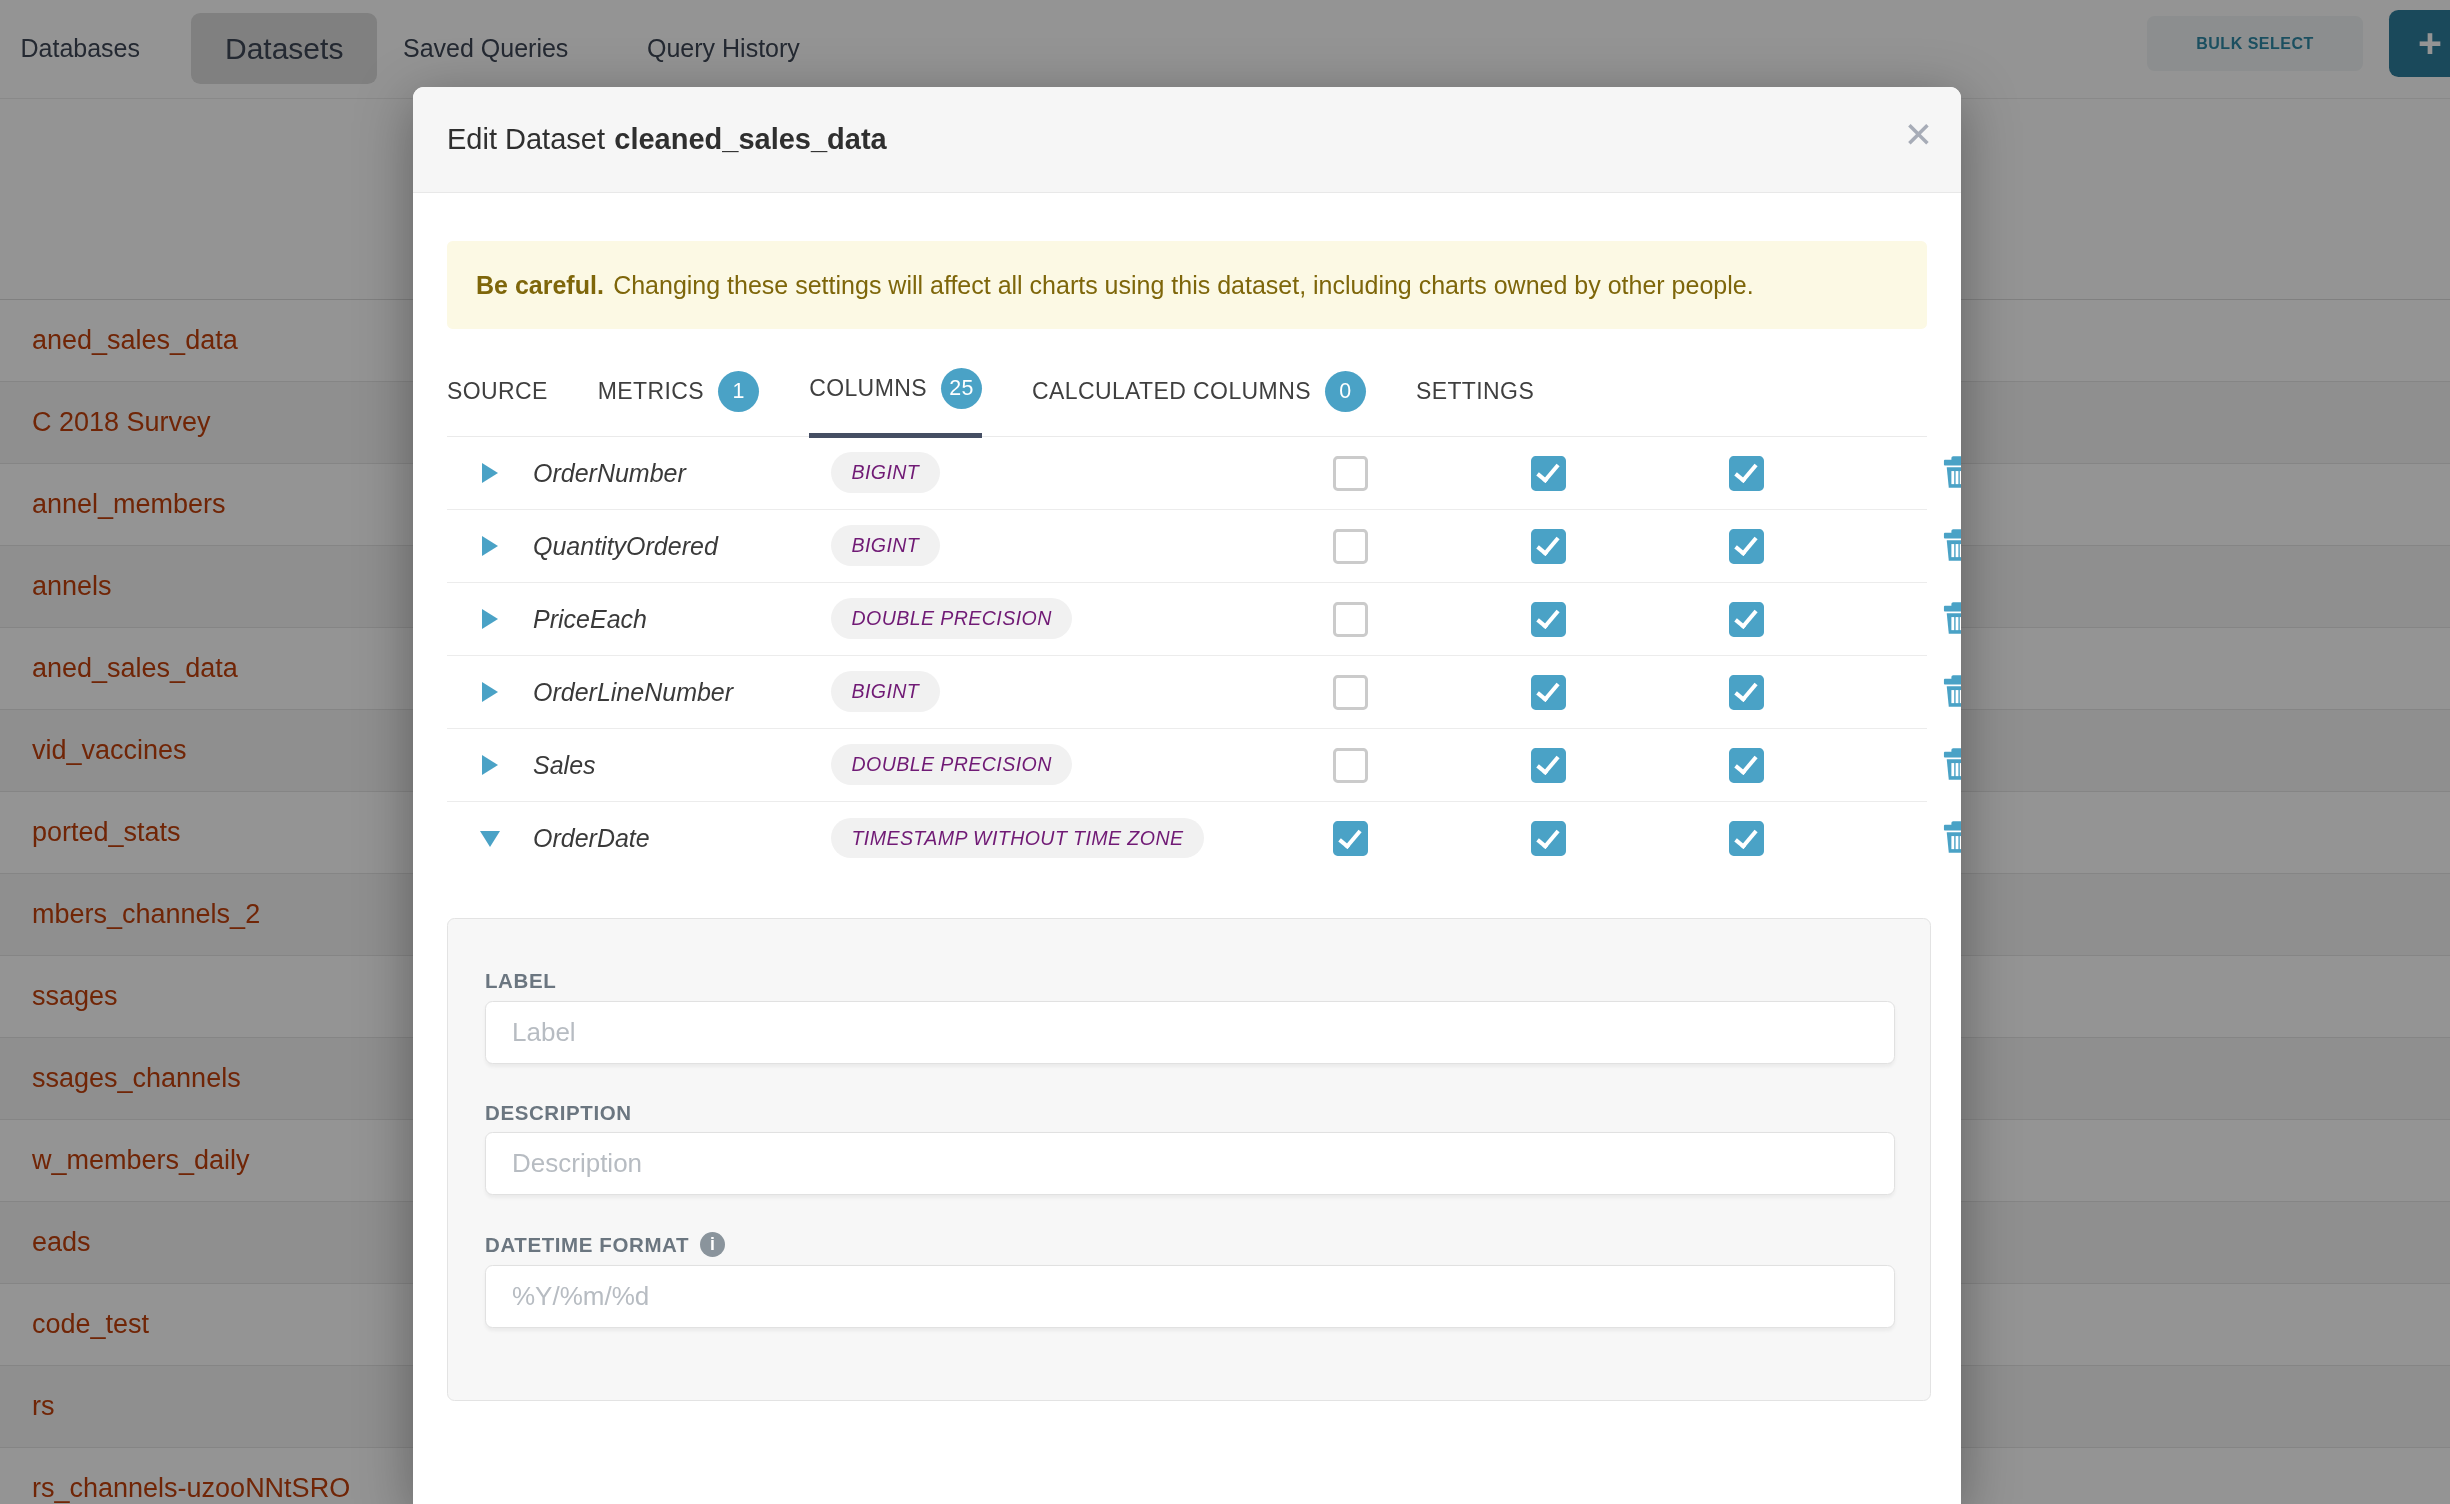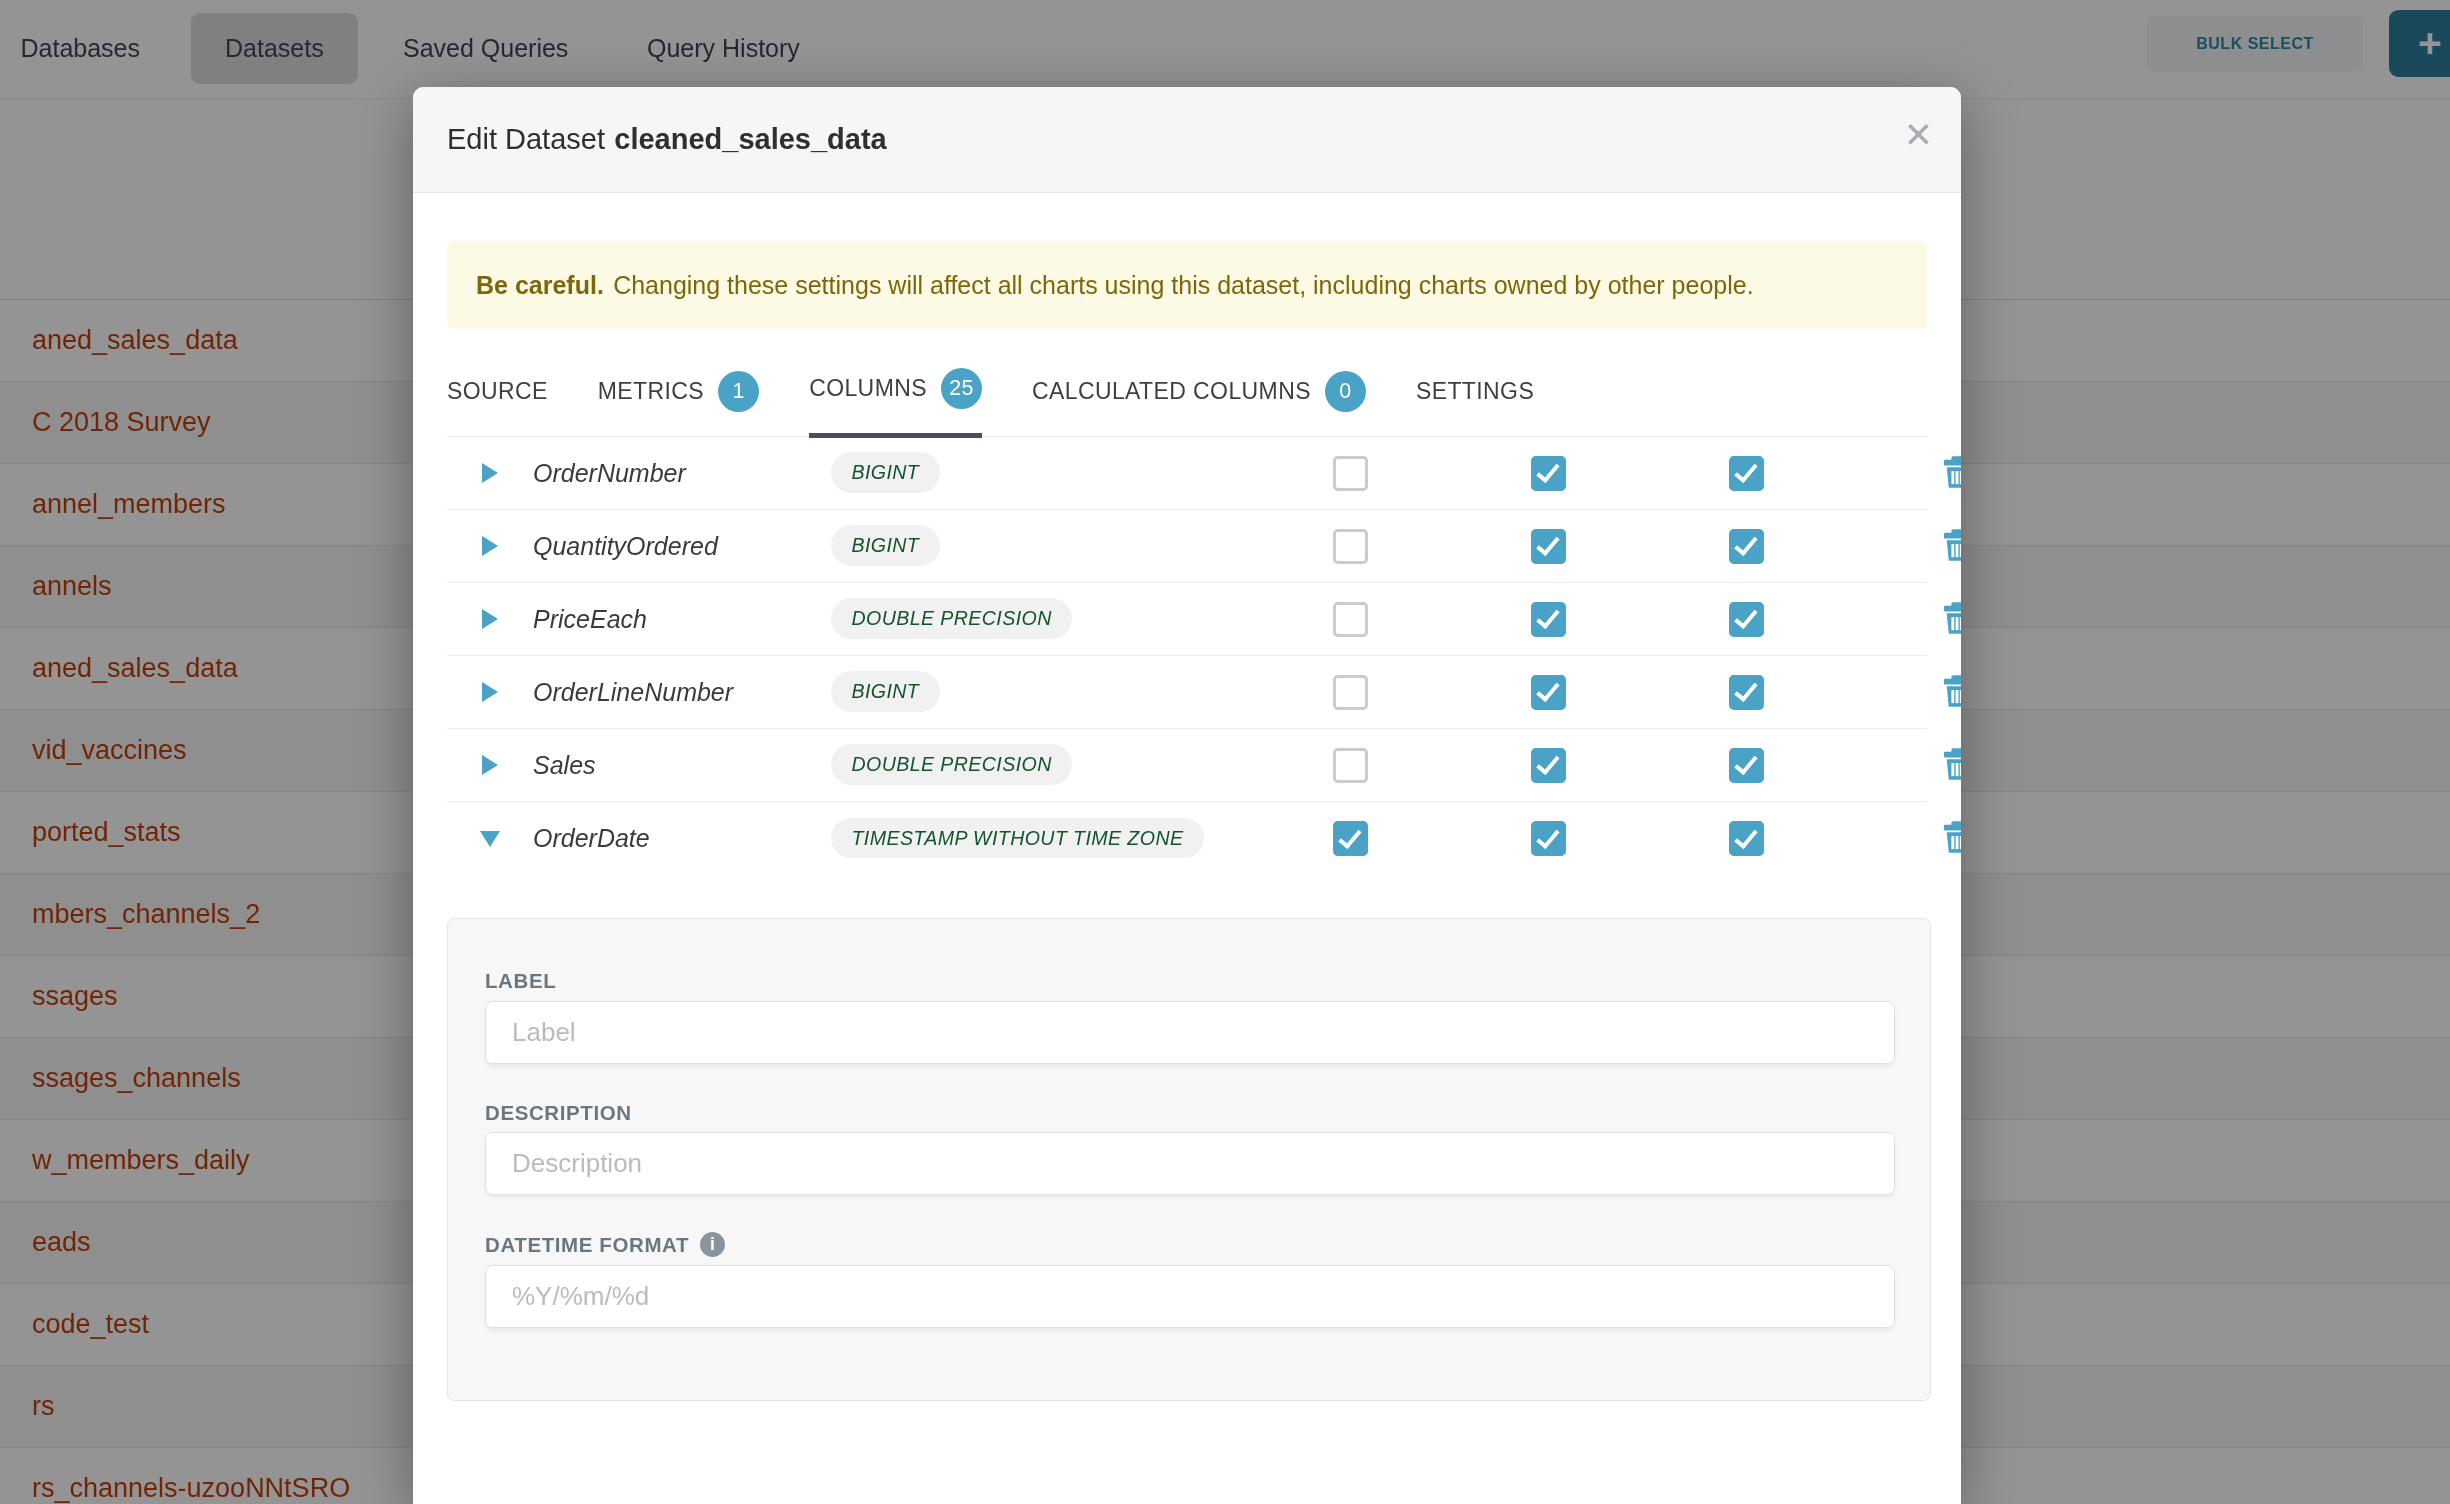--- a/index.html
+++ b/index.html
@@ -4,21 +4,21 @@
 <style>
   * { margin:0; padding:0; box-sizing:border-box; }
   html,body { width:2450px; height:1505px; overflow:hidden; }
   body { position:relative; font-family:"Liberation Sans", sans-serif; background:#F5F5F5; color:#2F2F2F; }
 
   
   .bg { position:absolute; inset:0; z-index:0; background:#fff; }
 
   .topnav { position:absolute; left:0; top:0; width:2450px; height:99px; background:#fff; border-bottom:1.9px solid #ECECEC; }
   .nav-item { position:absolute; top:0; height:97px; display:flex; align-items:center; font-size:25px; color:#3E4756; }
-  .nav-pill { position:absolute; top:13px; height:71px; background:#DCDCDC; border-radius:9.3px; display:flex; align-items:center; padding:0 34px; font-size:25px; color:#3E4756; }
+  .nav-pill { position:absolute; top:13px; height:71px; background:#DCDCDC; border-radius:9.3px; display:flex; align-items:center; padding:0 34px; font-size:30px; color:#3E4756; }
   .bulk-btn { position:absolute; left:2147px; top:16px; width:216px; height:55px; background:#F1F5F6; border-radius:7.5px; display:flex; align-items:center; justify-content:center; font-size:16px; font-weight:bold; letter-spacing:0.5px; color:#2F89A6; }
   .add-btn { position:absolute; left:2389px; top:10.3px; width:82px; height:67px; background:#2E7E9D; border-radius:9.3px; display:flex; align-items:center; justify-content:center; color:#fff; font-size:41px; font-weight:bold; }
 
   .filterbar { position:absolute; left:0; top:99px; width:2450px; height:125px; background:#fff; }
   .caret-down { width:0; height:0; border-left:10.3px solid transparent; border-right:10.3px solid transparent; border-top:13px solid #97A0A6; }
   .fb-caret1 { position:absolute; left:20.5px; top:151px; }
   .fb-label { position:absolute; left:101px; top:143px; font-size:26px; font-weight:bold; color:#333; }
   .fb-value { position:absolute; left:244px; top:143px; font-size:26px; color:#4A4A4A; }
   .fb-caret2 { position:absolute; left:347px; top:151px; }
 
@@ -54,21 +54,21 @@
   .tab.active { border-bottom:5.6px solid #454E63; margin-bottom:-1.9px; padding-bottom:24px; }
 
   .cgrid { display:grid; grid-template-columns:86px 298px 502px 198px 198px 201px 1fr; align-items:center; }
   .cols-head { height:97px; padding-top:15px; border-bottom:1.9px solid #DFDFDF; font-size:25px; font-weight:bold; color:#2F2F2F; }
   .crow { height:73px; border-bottom:1.9px solid #ECECEC;font-style:italic; }
   .crow.expanded { border-bottom:none; }
   .caret { justify-self:center; width:0; height:0; cursor:pointer; }
   .caret.right { border-top:10.3px solid transparent; border-bottom:10.3px solid transparent; border-left:16px solid #4AA2C6; }
   .caret.down  { border-left:10.3px solid transparent; border-right:10.3px solid transparent; border-top:16px solid #4AA2C6; }
   .cname { font-size:25px; color:#3A3A3A; }
-  .pill { justify-self:start; background:#F1F1F1; border-radius:22.4px; padding:9.3px 20.5px; font-size:19.6px; color:#14532d; letter-spacing:0.4px; white-space:nowrap; }
+  .pill { justify-self:start; background:#F1F1F1; border-radius:22.4px; padding:9.3px 20.5px; font-size:19.6px; color:#701a75; letter-spacing:0.4px; white-space:nowrap; }
   .cb { width:35px; height:35px; border-radius:4.7px; background:#fff; border:3.7px solid #CBCBCB; display:flex; align-items:center; justify-content:center; cursor:pointer; }
   .cb.checked { background:#4AA2C6; border-color:#4AA2C6; }
   .cb.checked::after { content:""; width:8.4px; height:17.7px; border:solid #fff; border-width:0 4.7px 4.7px 0; transform:rotate(40deg); margin-top:-3.7px; }
   .trash { justify-self:start; margin-left:13px; cursor:pointer; }
 
   .editor-panel { margin-top:43px; width:1484px; height:483px; background:#F7F7F7; border:1.9px solid #E3E3E3; border-radius:7.5px; padding:50px 37px 0 37px; }
   .f-label { font-size:20.5px; font-weight:bold; letter-spacing:0.6px; color:#6B7680; margin-bottom:7.5px; display:flex; align-items:center; }
   .f-input { width:1410px; height:63px; border:1.9px solid #E1E1E1; border-radius:7.5px; background:#fff; font-size:26px; color:#444; padding-left:26px; margin-bottom:37px; outline:none; box-shadow:0 2.8px 3.7px rgba(0,0,0,.05); font-family:"Liberation Sans", sans-serif; }
   .f-input::placeholder { color:#B7BCC2; }
   .info-ic { width:25px; height:25px; border-radius:50%; background:#8A949C; color:#fff; font-size:17.7px; font-weight:bold; display:inline-flex; align-items:center; justify-content:center; margin-left:11.2px; cursor:pointer; }

